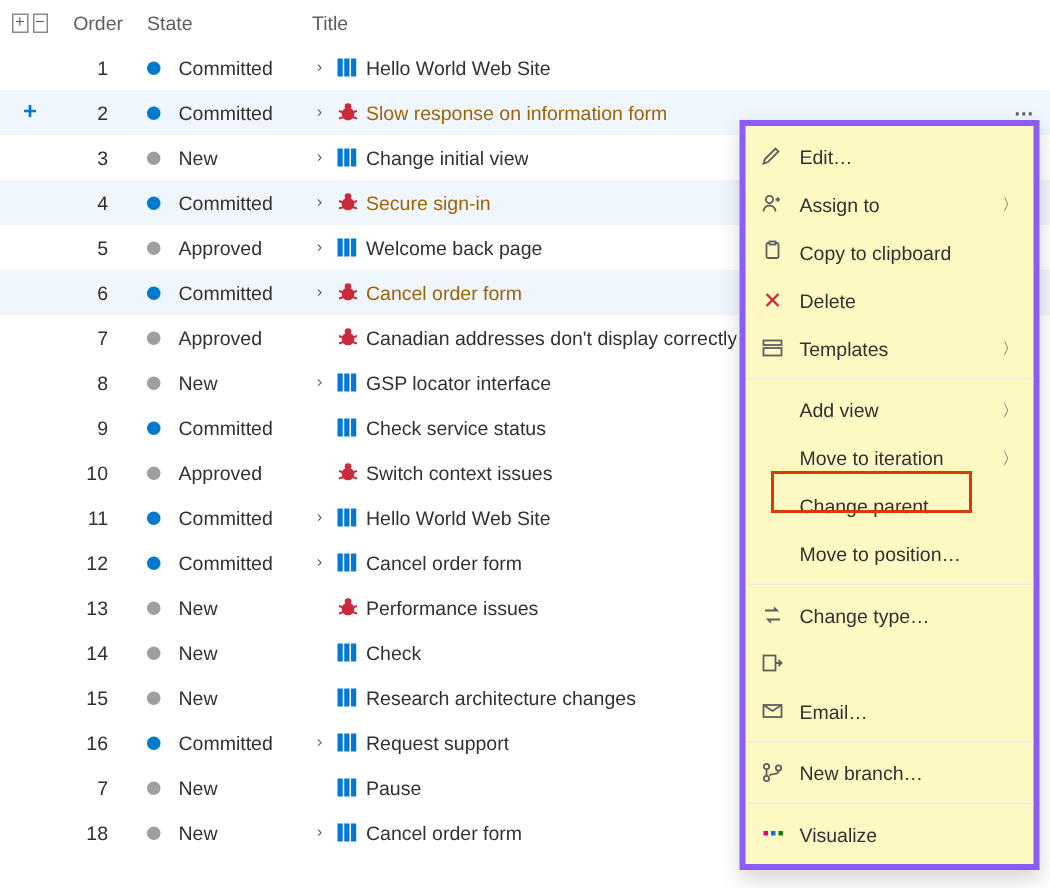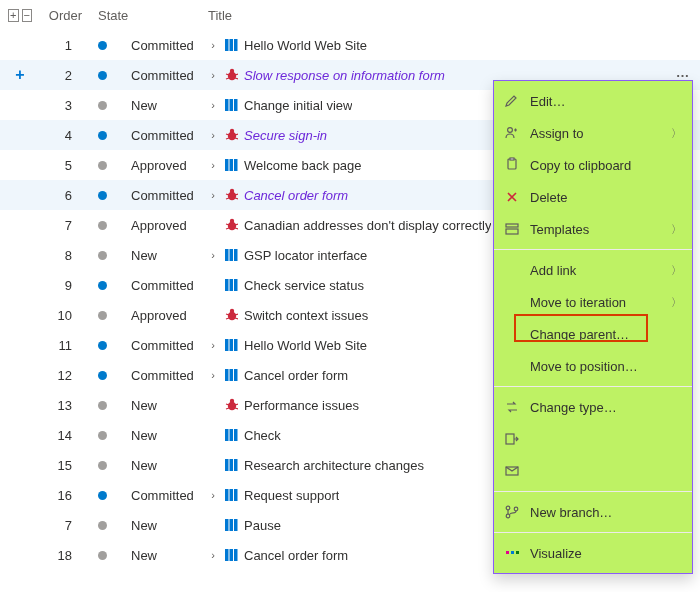--- a/index.html
+++ b/index.html
@@ -11,34 +11,34 @@
   .hcell.order { width:50px; text-align:right; }
   .hcell.state { width:110px; }
   .hcell.title { flex:1; padding-left:8px; }
   .expand-box { width:13px; height:13px; border:1px solid #8a8886; display:flex; align-items:center; justify-content:center; font-size:11px; line-height:1; color:#605e5c; cursor:pointer; }
   .rows { }
   .row { display:flex; align-items:center; height:30px; }
   .row.sel, .row.hov { background:#eff6fc; }
   .cell { padding:0 8px; }
   .cell.left { width:40px; display:flex; justify-content:center; }
   .cell.order { width:50px; text-align:right; padding-right:18px; color:#323130; }
-  .cell.state { width:110px; display:flex; align-items:center; gap:24px; }
+  .cell.state { width:110px; display:flex; align-items:center; gap:12px; }
   .cell.title { flex:1; display:flex; align-items:center; gap:6px; padding-left:8px; min-width:0; }
   .cell.act { width:34px; display:flex; justify-content:center; color:#605e5c; }
   .dot { width:9px; height:9px; border-radius:50%; flex:0 0 auto; }
   .dot.blue { background:#007acc; }
   .dot.grey { background:#a19f9d; }
   .chev { color:#605e5c; font-size:11px; width:10px; display:inline-flex; justify-content:center; }
   .itemtype { width:14px; height:14px; display:inline-flex; align-items:center; justify-content:center; flex:0 0 auto; }
   .titletext { white-space:nowrap; overflow:hidden; text-overflow:ellipsis; }
-  .titletext.link { color:#6d28d9;font-style:italic; }
+  .titletext.link { color:#a16207; }
   .plus { color:#0078d4; font-weight:700; font-size:16px; }
   .dots { letter-spacing:1px; font-weight:700; cursor:pointer; }
   
-  .menu { position:absolute; top:80px; left:493px; width:200px; background:#bef264; border:1px solid #8b5cf6; box-shadow:0 6px 14px rgba(0,0,0,0.18); padding:4px 0; }
+  .menu { position:absolute; top:80px; left:493px; width:200px; background:#fef9c3; border:4px solid #8b5cf6; box-shadow:0 6px 14px rgba(0,0,0,0.18); padding:4px 0; }
   .mi { display:flex; align-items:center; height:32px; padding:0 10px; gap:10px; cursor:pointer; }
   .mi .mico { width:16px; height:16px; display:flex; align-items:center; justify-content:center; color:#605e5c; flex:0 0 auto; }
   .mi .mtext { flex:1; white-space:nowrap; }
   .mi .marr { color:#605e5c; font-size:11px; }
   .msep { height:1px; background:#edebe9; margin:4px 0; }
   .highlight { position:absolute; border:2px solid #d83b01; pointer-events:none; }
   svg { display:block; }
 </style>
 </head>
 <body>
@@ -450,21 +450,21 @@
             <rect x="2" y="3" width="12" height="3" fill="none" stroke="#605e5c" stroke-width="1.2"></rect>
             <rect x="2" y="8" width="12" height="5" fill="none" stroke="#605e5c" stroke-width="1.2"></rect>
           </svg>
         </span>
     <span class="mtext">Templates</span>
     <span class="marr">〉</span>
   </div>
   <div class="msep"></div>
   <div class="mi">
     <span class="mico"></span>
-    <span class="mtext">Add link</span>
+    <span class="mtext">Add view</span>
     <span class="marr">〉</span>
   </div>
   <div class="mi">
     <span class="mico"></span>
     <span class="mtext">Move to iteration</span>
     <span class="marr">〉</span>
   </div>
   <div class="mi">
     <span class="mico"></span>
     <span class="mtext">Change parent…</span>
@@ -490,20 +490,21 @@
           </svg>
         </span>
   </div>
   <div class="mi">
     <span class="mico">
           <svg width="16" height="16">
             <rect x="2" y="4" width="12" height="8" fill="none" stroke="#605e5c" stroke-width="1.2"></rect>
             <path d="M2 4l6 4 6-4" fill="none" stroke="#605e5c" stroke-width="1.2"></path>
           </svg>
         </span>
+    <span class="mtext">Email…</span>
   </div>
   <div class="msep"></div>
   <div class="mi">
     <span class="mico">
           <svg width="16" height="16">
             <circle cx="4" cy="4" r="1.8" fill="none" stroke="#605e5c" stroke-width="1.2"></circle>
             <circle cx="4" cy="12" r="1.8" fill="none" stroke="#605e5c" stroke-width="1.2"></circle>
             <circle cx="12" cy="5" r="1.8" fill="none" stroke="#605e5c" stroke-width="1.2"></circle>
             <path d="M4 6v4M12 7c0 3-4 1-6 3" fill="none" stroke="#605e5c" stroke-width="1.2"></path>
           </svg>

